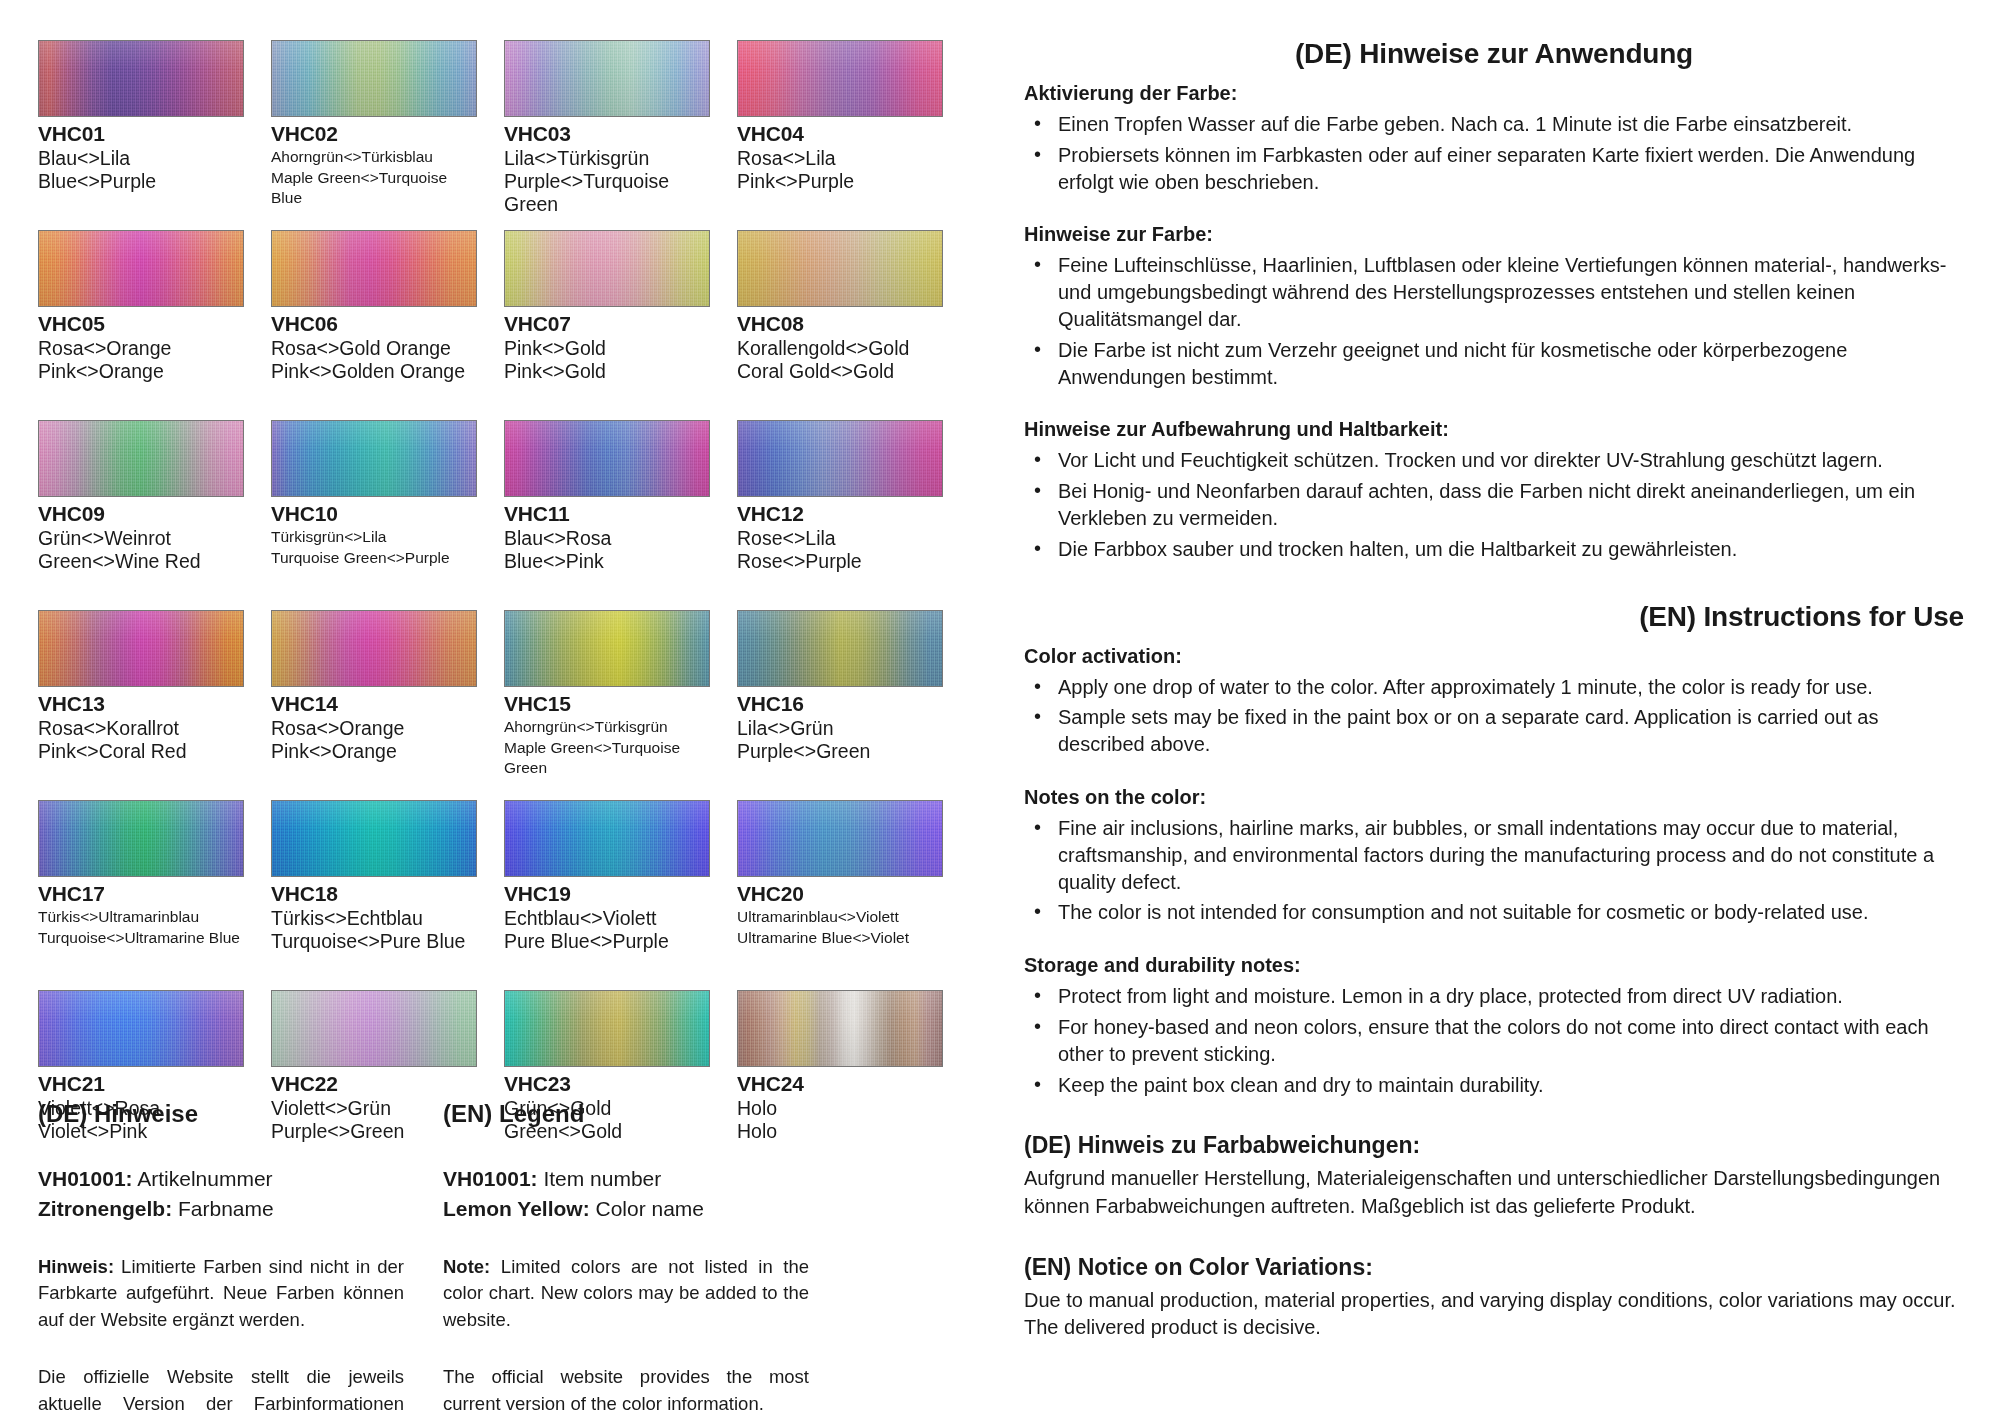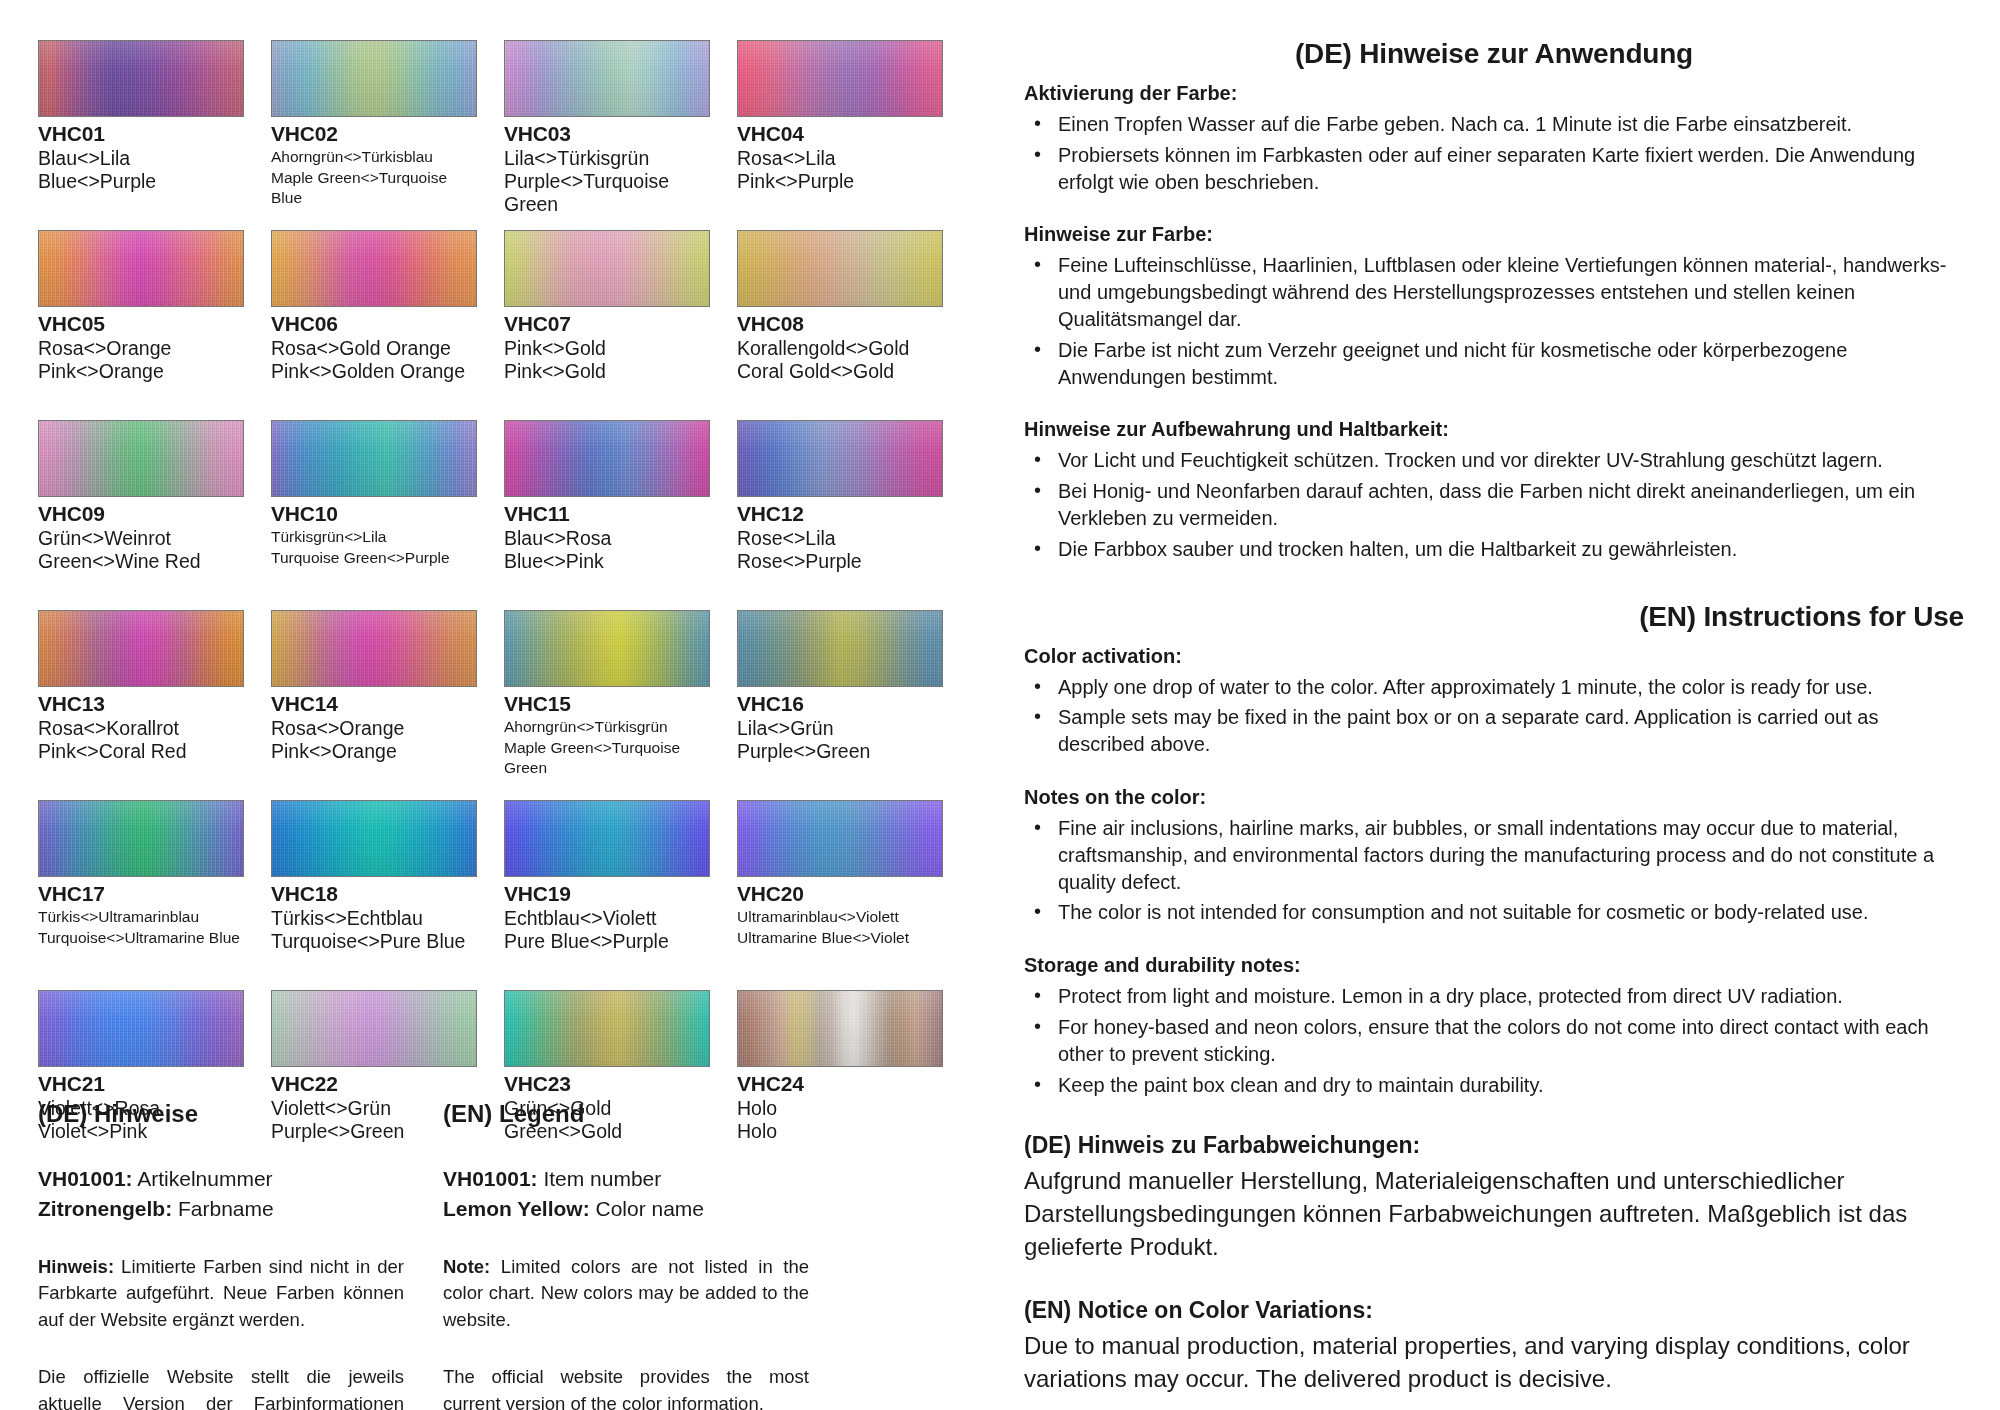--- a/index.html
+++ b/index.html
@@ -62,21 +62,21 @@
   .r-h2 { font-size:20px; font-weight:bold; margin:0 0 6px 0; }
   .r-h2.sp { margin-top:28px; }
   ul.r-list { margin:0 0 0 0; padding-left:30px; list-style:none; }
   ul.r-list li {
     font-size:20px; line-height:1.34; margin-bottom:4px; position:relative; padding-left:4px;
   }
   ul.r-list li:before {
     content:"\2022"; position:absolute; left:-20px; top:-1px; font-size:20px;
   }
   .r-h3 { font-size:23px; font-weight:bold; margin:34px 0 6px 0; }
-  .r-p { font-size:24px; line-height:1.36; margin:0; }
+  .r-p { font-size:20px; line-height:1.36; margin:0; }
 </style>
 </head>
 <body>
 
 <div class="page">
 
   <div class="left-col">
     <div class="swatch-grid" id="swatch-grid">
         <div class="swatch-cell">
           <div class="swatch-chip" style="background: linear-gradient(90deg, rgb(180, 97, 109) 0%, rgb(194, 99, 106) 5%, rgb(165, 90, 130) 14%, rgb(126, 84, 150) 26%, rgb(106, 78, 154) 36%, rgb(111, 79, 156) 46%, rgb(122, 79, 155) 56%, rgb(142, 79, 150) 68%, rgb(165, 85, 142) 80%, rgb(179, 92, 128) 90%, rgb(189, 99, 119) 100%);">

